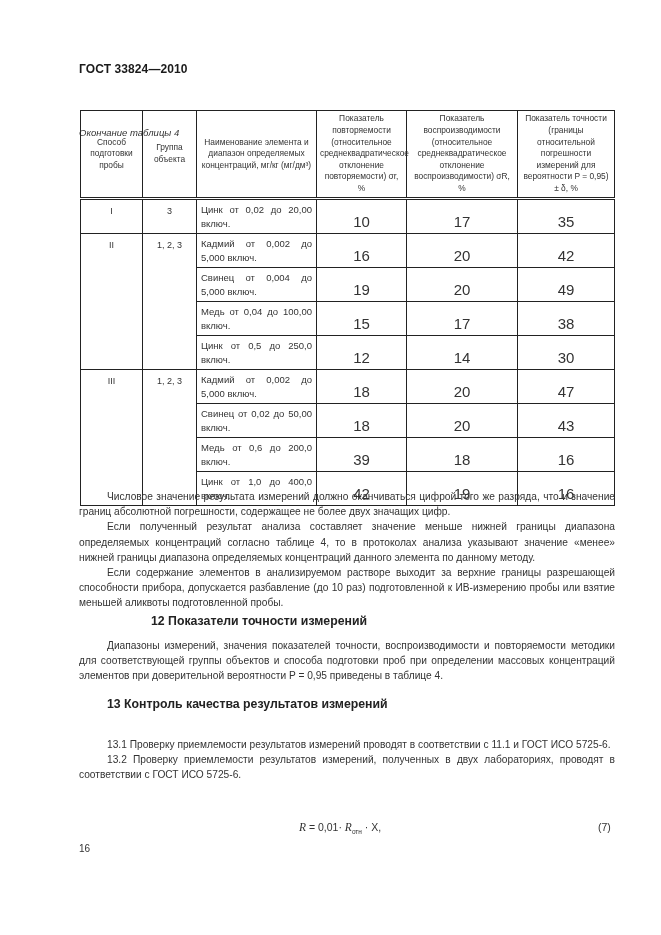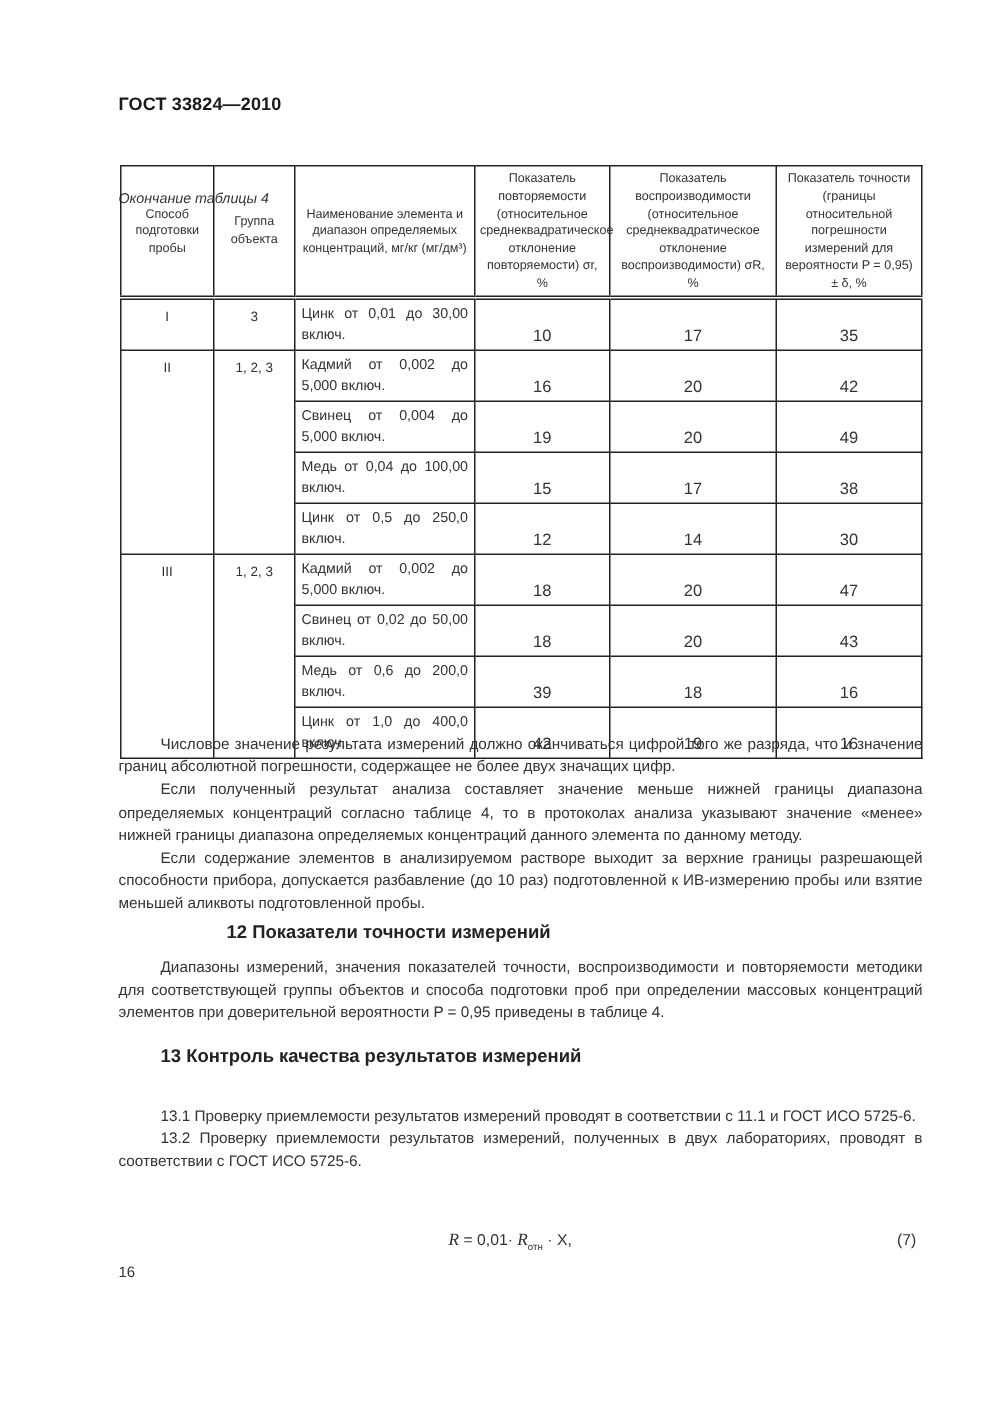--- a/index.html
+++ b/index.html
@@ -7,21 +7,21 @@
          font-family: "Liberation Sans", sans-serif; color: #1a1a1a; }
   .doc-header { position: absolute; left: 79px; top: 62px; font-size: 12px; font-weight: bold; letter-spacing: 0.1px; }
   .table-caption { position: absolute; left: 79px; top: 91px; font-size: 9.5px; font-style: italic; color: #333; margin-top: 36px; }
   table.data { position: absolute; left: 80px; top: 110px; width: 534px; border-collapse: collapse; table-layout: fixed; }
   table.data th, table.data td { border: 1px solid #222; font-size: 8.4px; color: #333; padding: 0; }
   table.data thead th { height: 86px; text-align: center; vertical-align: middle; font-weight: normal; line-height: 11.6px; padding: 0 3px; }
   table.data thead tr { border-bottom: 3px double #222; }
   table.data thead th { border-bottom: 3px double #222; }
   table.data td.c-method, table.data td.c-group { text-align: center; vertical-align: top; padding-top: 6px; font-size: 9px; }
   table.data td.c-name { font-size: 9.5px; line-height: 14px; padding: 3px 4px 2px 4px; vertical-align: top; text-align: justify; text-align-last: left; height: 26px; }
-  table.data td.c-num { text-align: center; vertical-align: bottom; padding-bottom: 3px; font-size: 11px; color: #333; }
+  table.data td.c-num { text-align: center; vertical-align: bottom; padding-bottom: 3px; font-size: 15px; color: #333; }
   .body-text { position: absolute; left: 79px; width: 536px; font-size: 10.2px; line-height: 15.2px; color: #333; text-align: justify; }
   .body-text p { margin: 0; text-indent: 28px; }
   .section-head { position: absolute; left: 107px; font-size: 12.3px; font-weight: bold; color: #222; }
   .formula { position: absolute; left: 299px; top: 821px; font-size: 10.5px; color: #333; }
   .formula i { font-family: "Liberation Serif", serif; font-size: 11.5px; }
   .formula sub { font-size: 6.5px; }
   .formula-num { position: absolute; left: 598px; top: 821px; font-size: 10.5px; color: #333; }
   .page-num { position: absolute; left: 79px; top: 843px; font-size: 10px; color: #333; }
   i.var { font-style: italic; }
 </style>
@@ -47,21 +47,21 @@
       <th>Наименование элемента и диапазон определяемых концентраций, мг/кг (мг/дм³)</th>
       <th>Показатель повторяемости (относительное среднеквадратическое отклонение повторяемости) σr, %</th>
       <th>Показатель воспроизводимости (относительное среднеквадратическое отклонение воспроизводимости) σR, %</th>
       <th>Показатель точности (границы относительной погрешности измерений для вероятности P = 0,95) ± δ, %</th>
     </tr>
   </thead>
   <tbody>
     <tr>
       <td class="c-method">I</td>
       <td class="c-group">3</td>
-      <td class="c-name">Цинк от 0,01 до 30,00 включ.</td>
+      <td class="c-name">Цинк от 0,02 до 20,00 включ.</td>
       <td class="c-num">10</td>
       <td class="c-num">17</td>
       <td class="c-num">35</td>
     </tr>
     <tr>
       <td class="c-method" rowspan="4">II</td>
       <td class="c-group" rowspan="4">1, 2, 3</td>
       <td class="c-name">Кадмий от 0,002 до 5,000 включ.</td>
       <td class="c-num">16</td>
       <td class="c-num">20</td>

